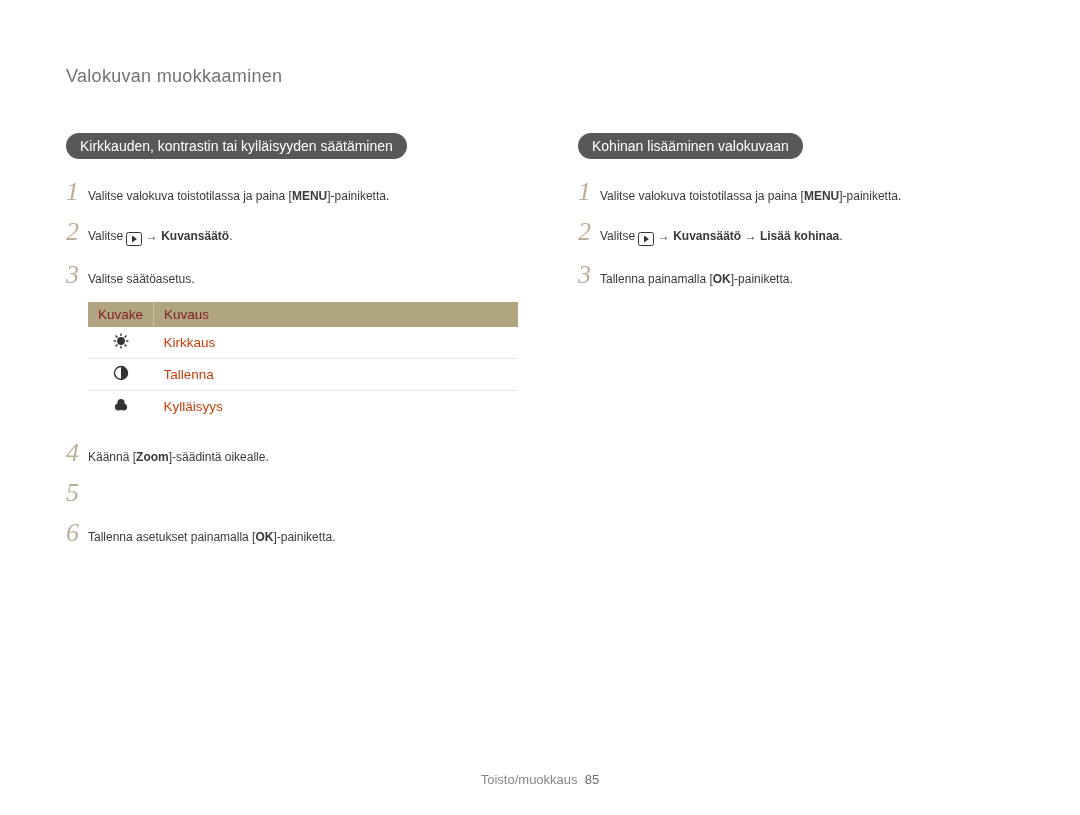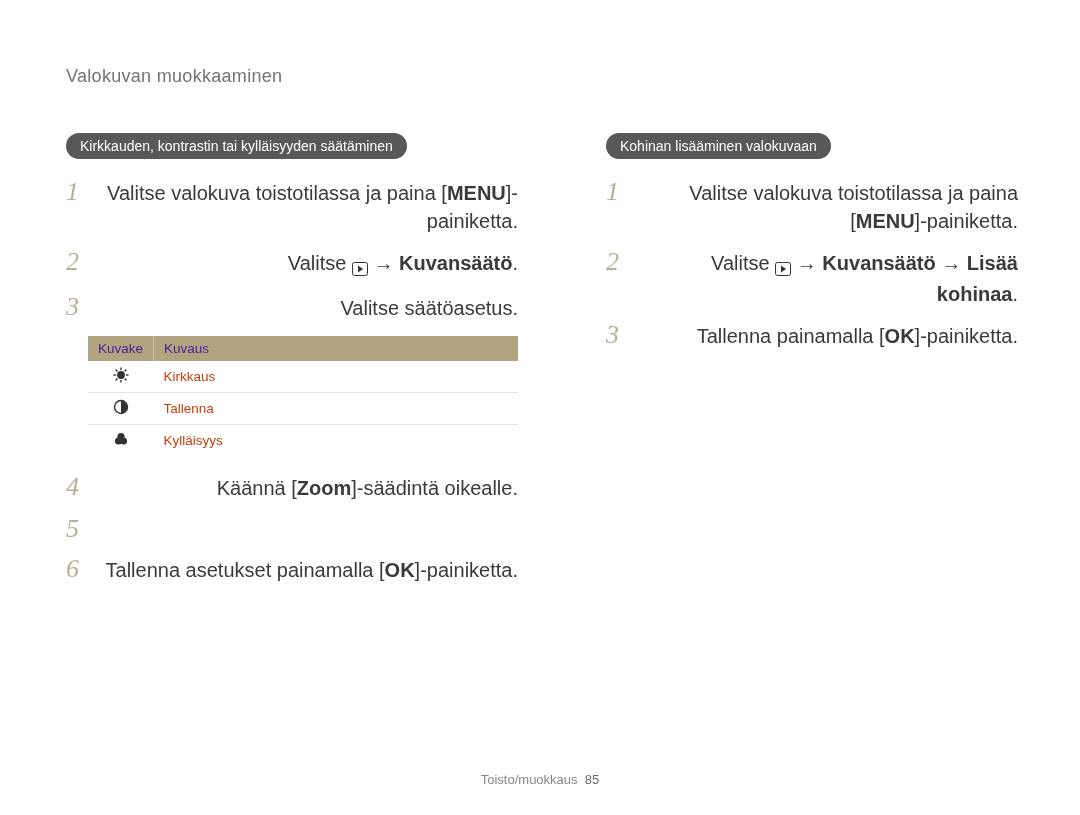--- a/index.html
+++ b/index.html
@@ -2,43 +2,43 @@
 <html><head>
 <meta charset="utf-8">
 <style>
   * { box-sizing: border-box; margin: 0; padding: 0; }
   html, body { width: 1080px; height: 815px; background: #fff; font-family: Arial, Helvetica, sans-serif; color: #333; }
   .page { padding: 66px 62px 0 66px; position: relative; height: 100%; }
   .page-title {
     font-size: 18px; font-weight: 300; color: #737373;
     letter-spacing: 0.3px; margin-bottom: 46px;
   }
-  .columns { display: flex; gap: 88px; }
+  .columns { display: flex; gap: 60px; }
   .col { flex: 1 1 0; }
   .pill {
     display: inline-block; background: #585858; color: #fff;
     font-size: 14px; padding: 5px 14px 5px 14px; border-radius: 14px;
     margin-bottom: 20px;
   }
   .steps { }
   .step { display: flex; align-items: baseline; margin-bottom: 14px; }
   .step-num {
     font-size: 26px; color: #b9af95; font-style: italic;
     font-family: "Times New Roman", serif;
     width: 22px; flex: 0 0 22px; line-height: 1;
   }
-  .step-text { font-size: 20px; line-height: 1.4; color: #3a3a3a; flex: 1; text-align: right; }
+  .step-text { font-size: 12px; line-height: 1.4; color: #3a3a3a; flex: 1; }
   .step-text .bold { font-weight: 700; }
   .step-text svg { display: inline-block; vertical-align: -3px; }
   .tbl {
     margin-left: 22px; margin-top: 0; margin-bottom: 18px;
     border-collapse: collapse; width: 430px; font-size: 13.5px;
   }
   .tbl th {
-    background: #b1a481; color: #4c1d95; font-weight: 400; text-align: left;
+    background: #b1a481; color: #7f1d1d; font-weight: 400; text-align: left;
     padding: 5px 10px; border: none;
   }
   .tbl th:first-child { width: 62px; border-right: 1px solid #c7bda0; }
   .tbl td {
     padding: 5px 10px; color: #c2410c; border-bottom: 1px solid #e6e6e6;
   }
   .tbl td.icon-cell { text-align: center; }
   .tbl tr:last-child td { border-bottom: none; }
   .footer {
     position: absolute; bottom: 28px; left: 0; right: 0;

